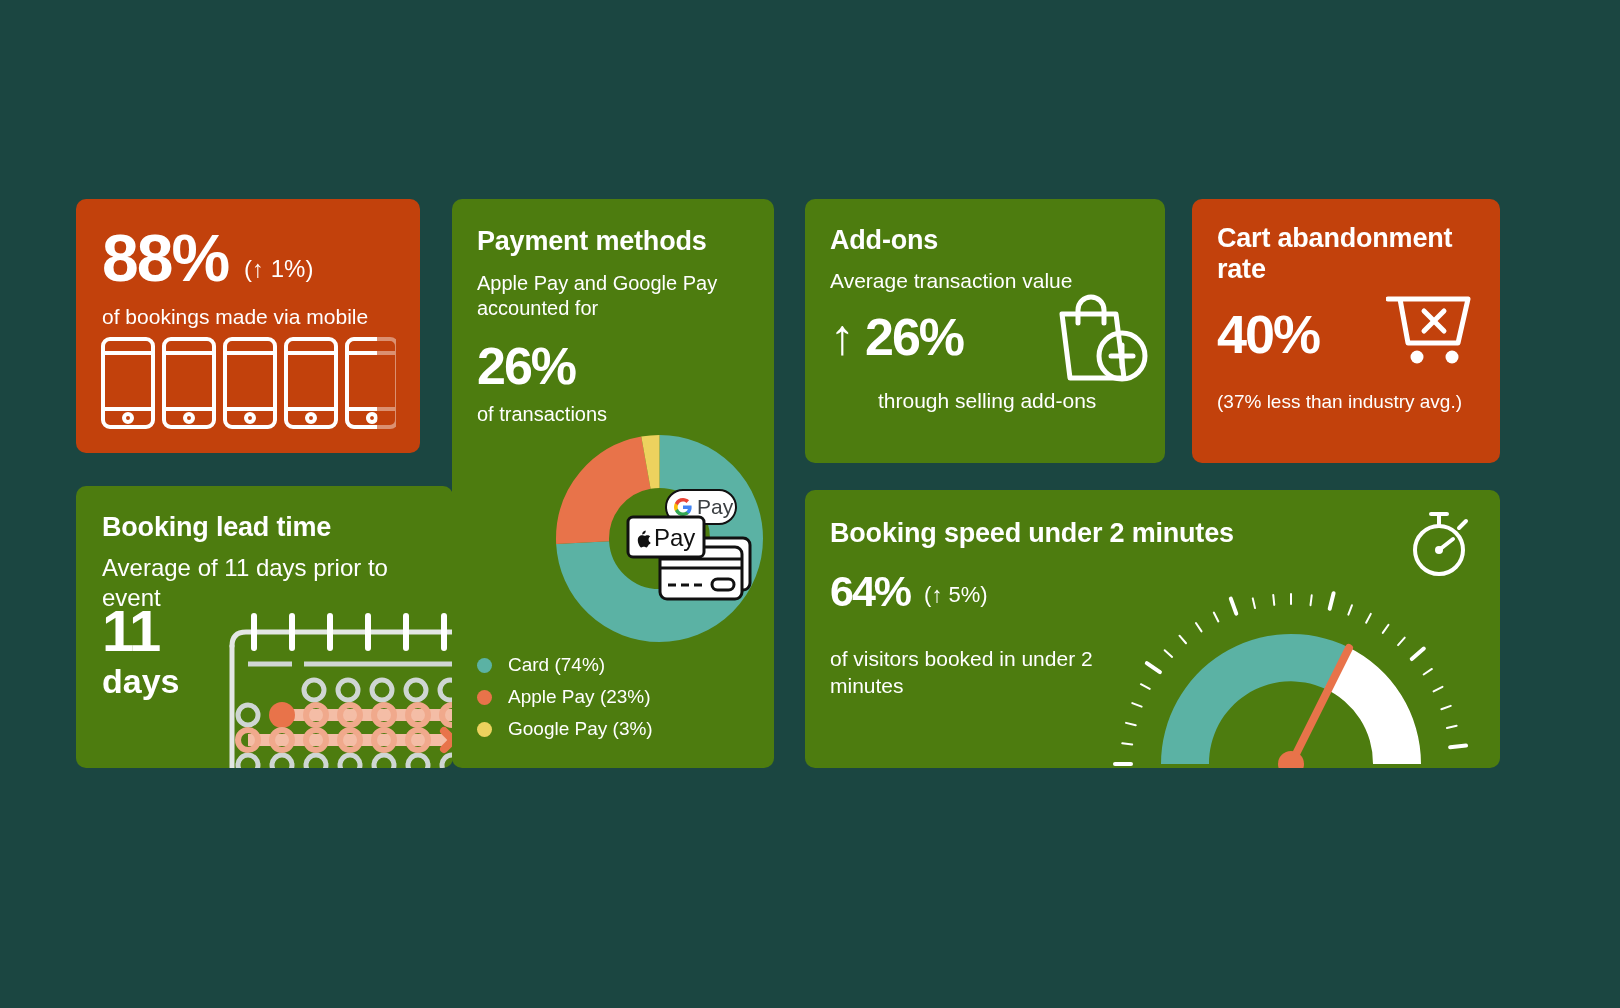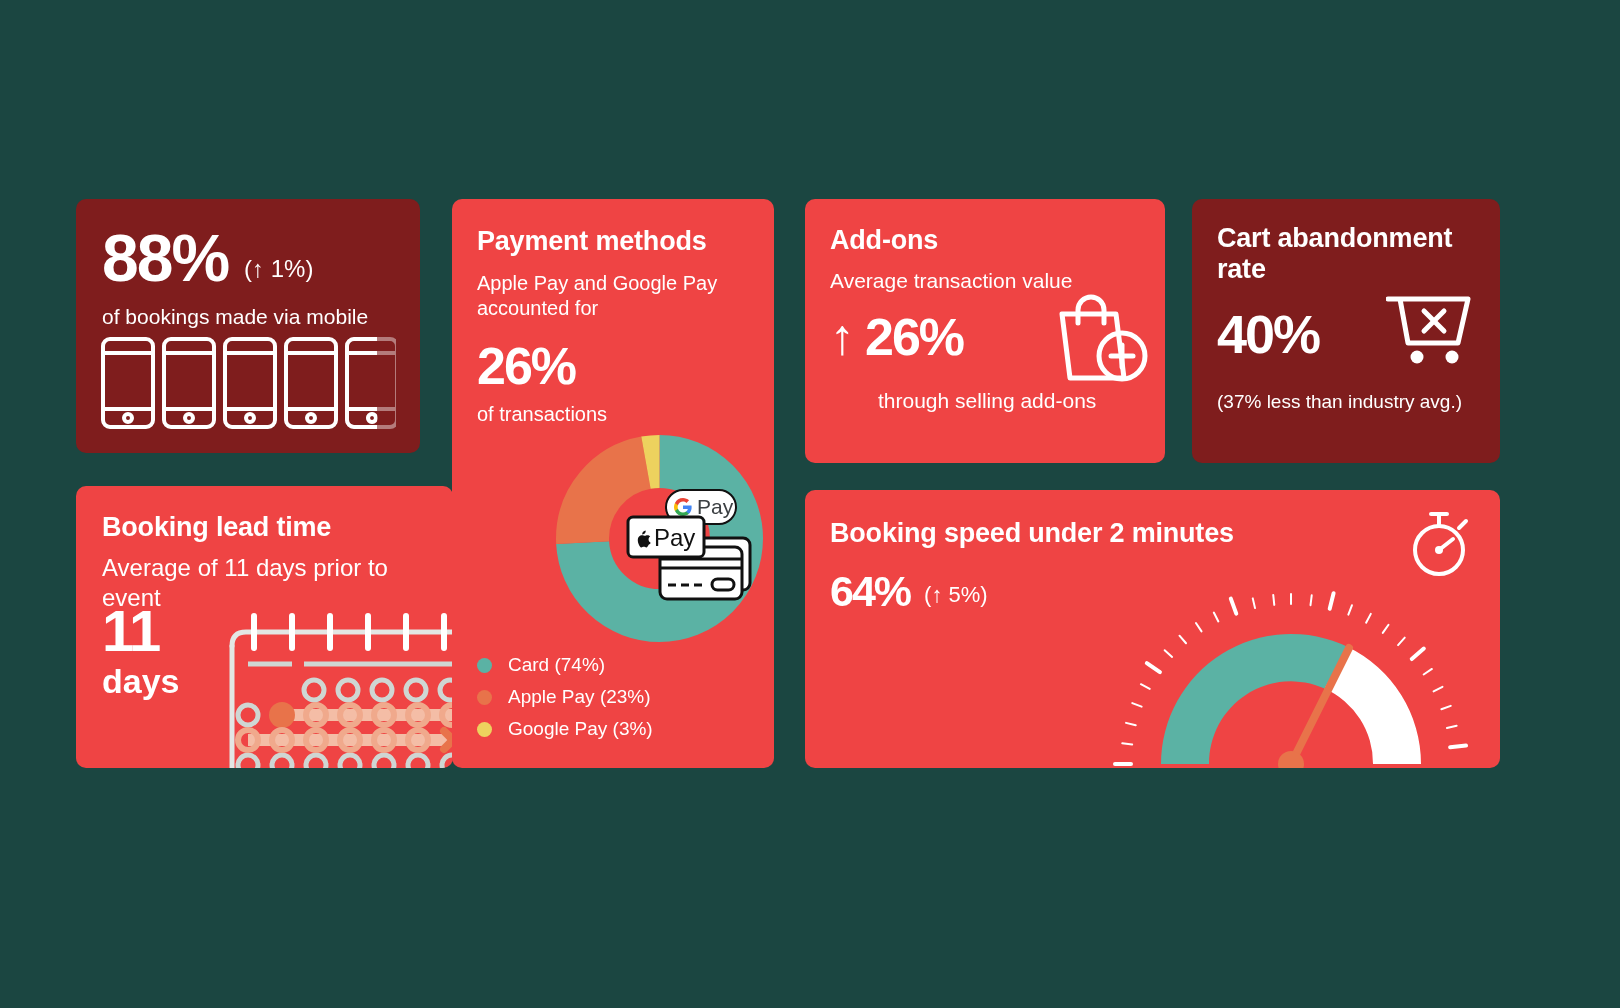--- a/index.html
+++ b/index.html
@@ -5,22 +5,22 @@
   * { box-sizing: border-box; margin: 0; padding: 0; }
   html, body {
     width: 1620px; height: 1008px;
     background: #1b4641;
     font-family: "Liberation Sans", sans-serif;
     overflow: hidden;
   }
   .stage { position: relative; width: 1620px; height: 1008px; }
 
   .card { position: absolute; border-radius: 10px; overflow: hidden; }
-  .card.teal { background: #7f1d1d; }
-  .card.dark { background: #ef4444; }
+  .card.teal { background: #c2410c; }
+  .card.dark { background: #4d7c0f; }
 
   .ttl {
     color: #ffffff; font-weight: bold; letter-spacing: -0.2px;
     line-height: 1.14;
   }
   .sub { color: #ffffff; line-height: 1.26; }
   .big {
     color: #ffffff; font-weight: bold; letter-spacing: -2px;
     line-height: 1;
   }
@@ -312,20 +312,21 @@
       </svg>
     </div>
   </div>
 
   <div class="card dark" id="c-speed">
     <div class="ttl">Booking speed under 2 minutes</div>
     <div class="row">
       <span class="big">64%</span>
       <span class="delta">(↑ 5%)</span>
     </div>
+    <div class="sub2">of visitors booked in under 2 minutes</div>
 
     <div class="watch">
       <svg width="72" height="72" viewBox="0 0 72 72">
         <g fill="none" stroke="#ffffff" stroke-width="4" stroke-linecap="round">
           <circle cx="36" cy="42" r="24"></circle>
           <line x1="28" y1="6" x2="44" y2="6"></line>
           <line x1="36" y1="6" x2="36" y2="18"></line>
           <line x1="56" y1="20" x2="63" y2="13"></line>
           <line x1="36" y1="42" x2="50" y2="31"></line>
         </g>

